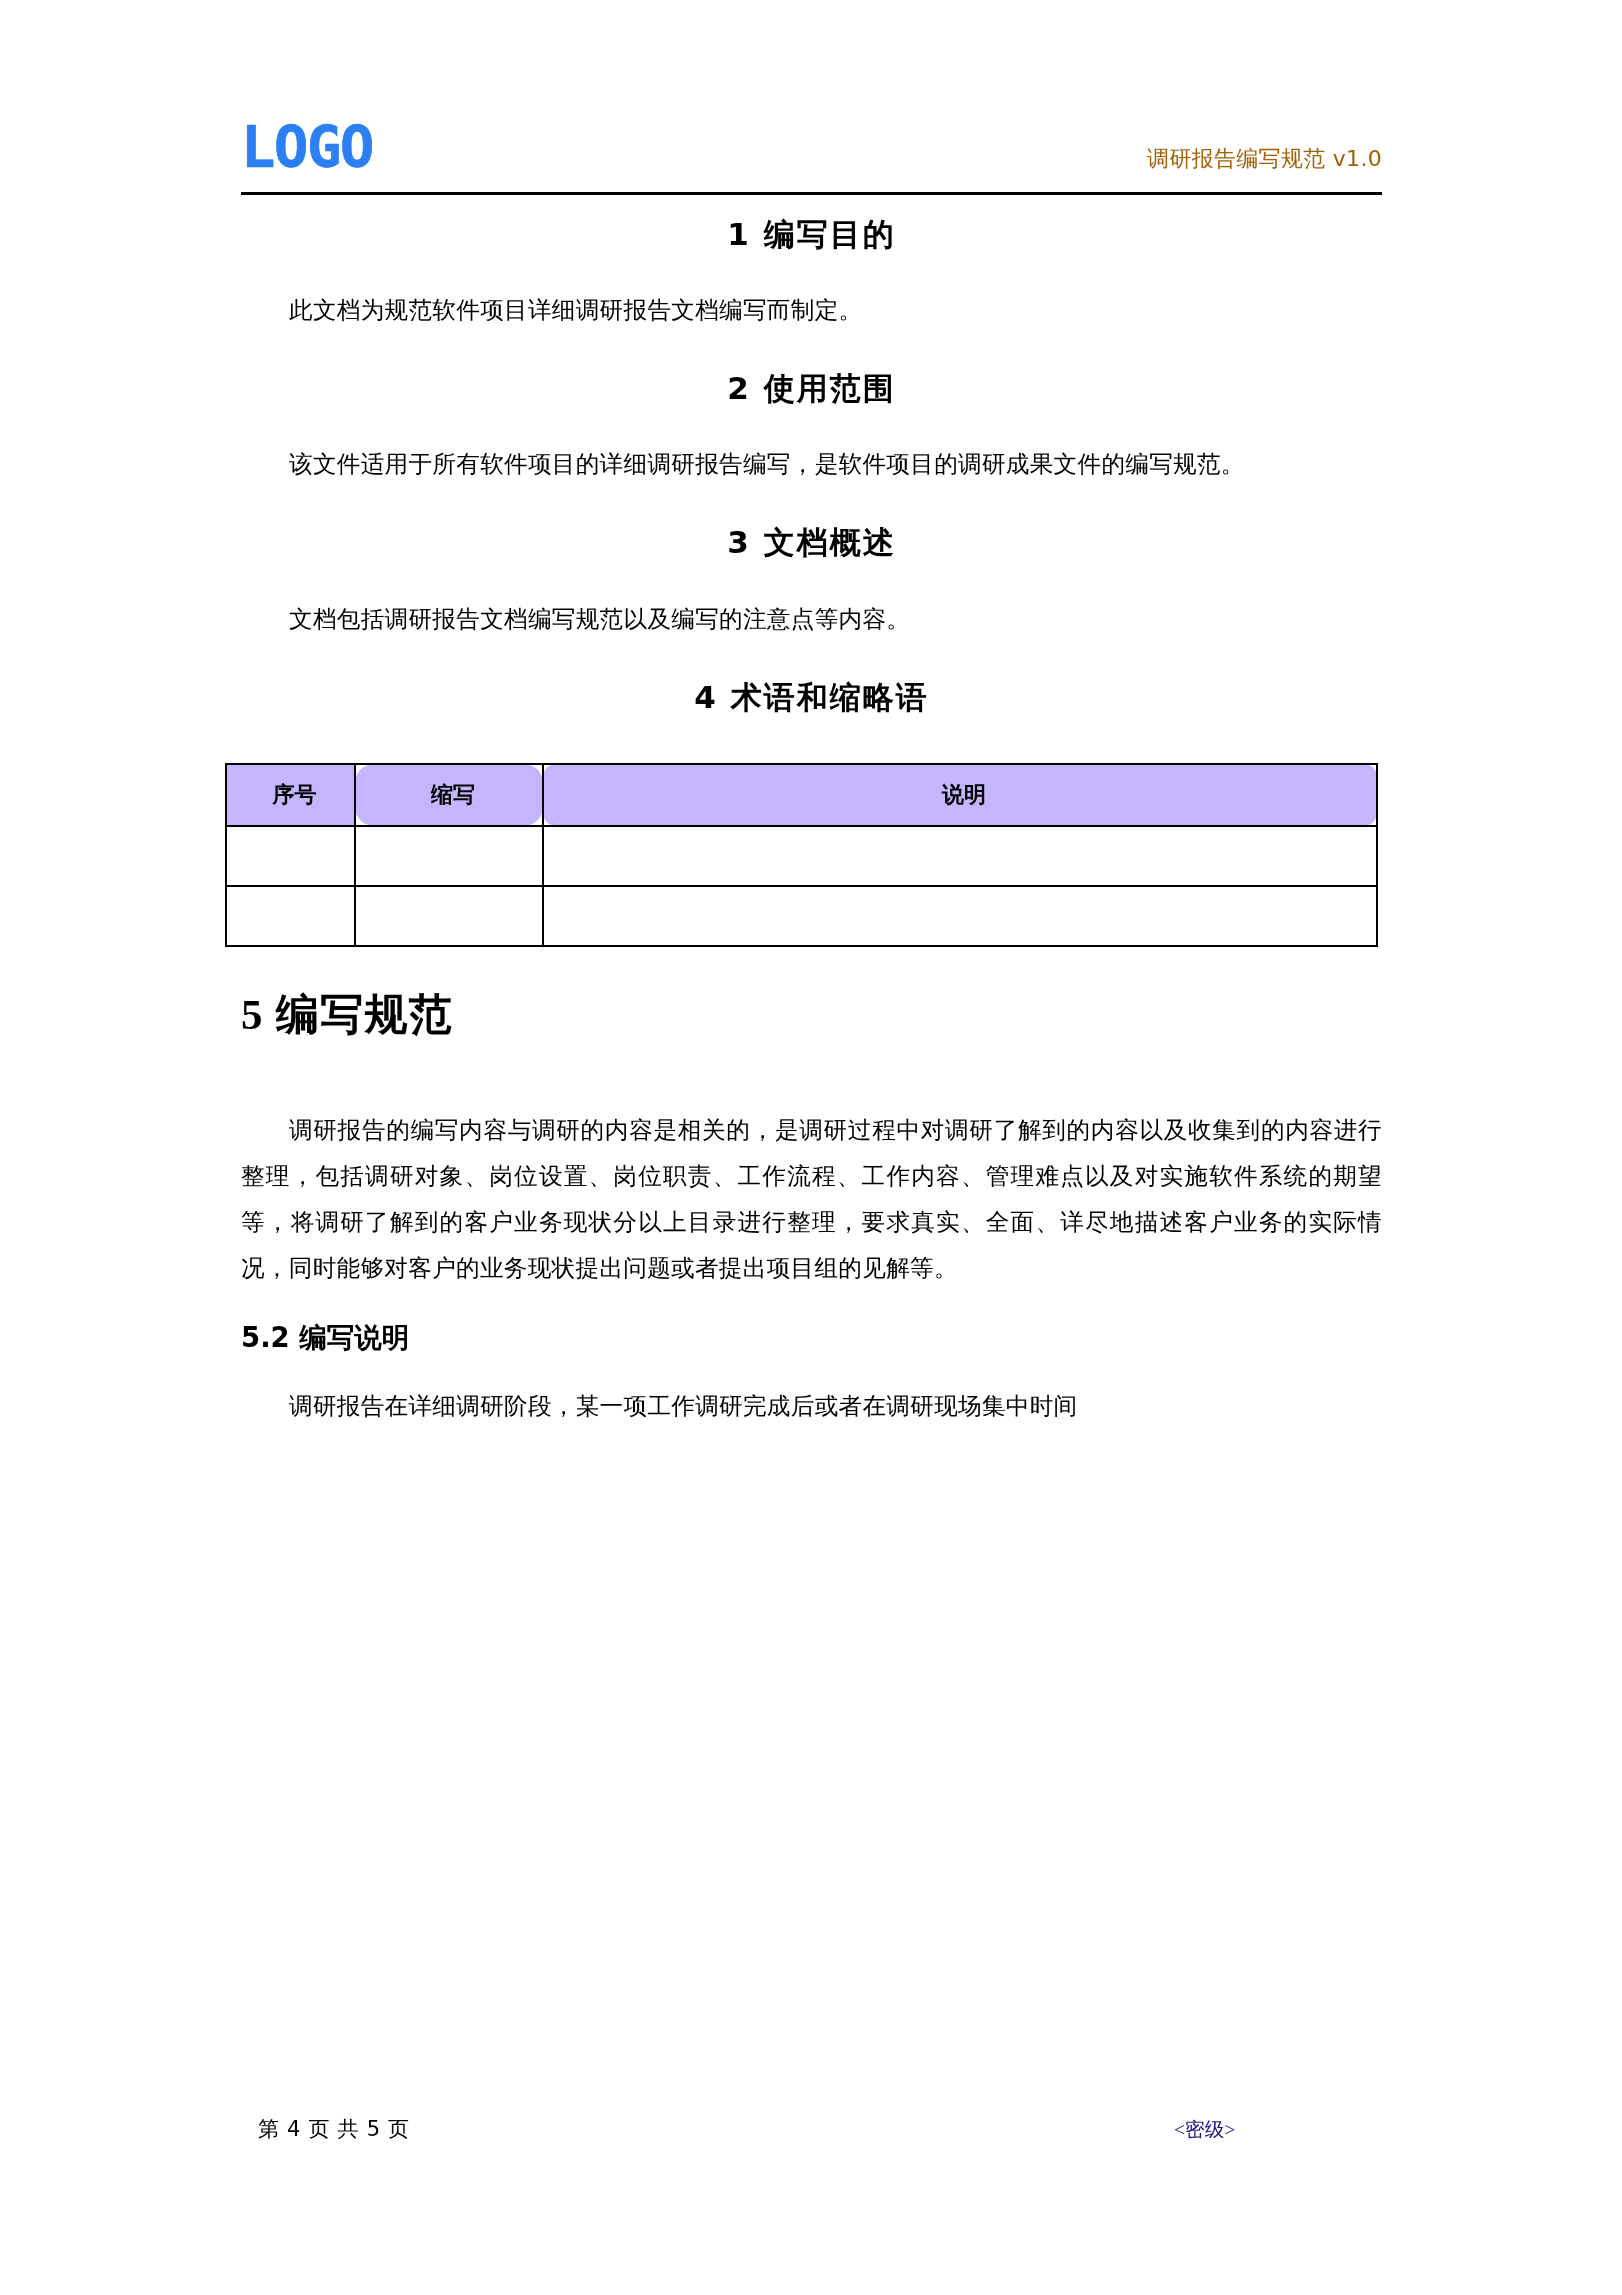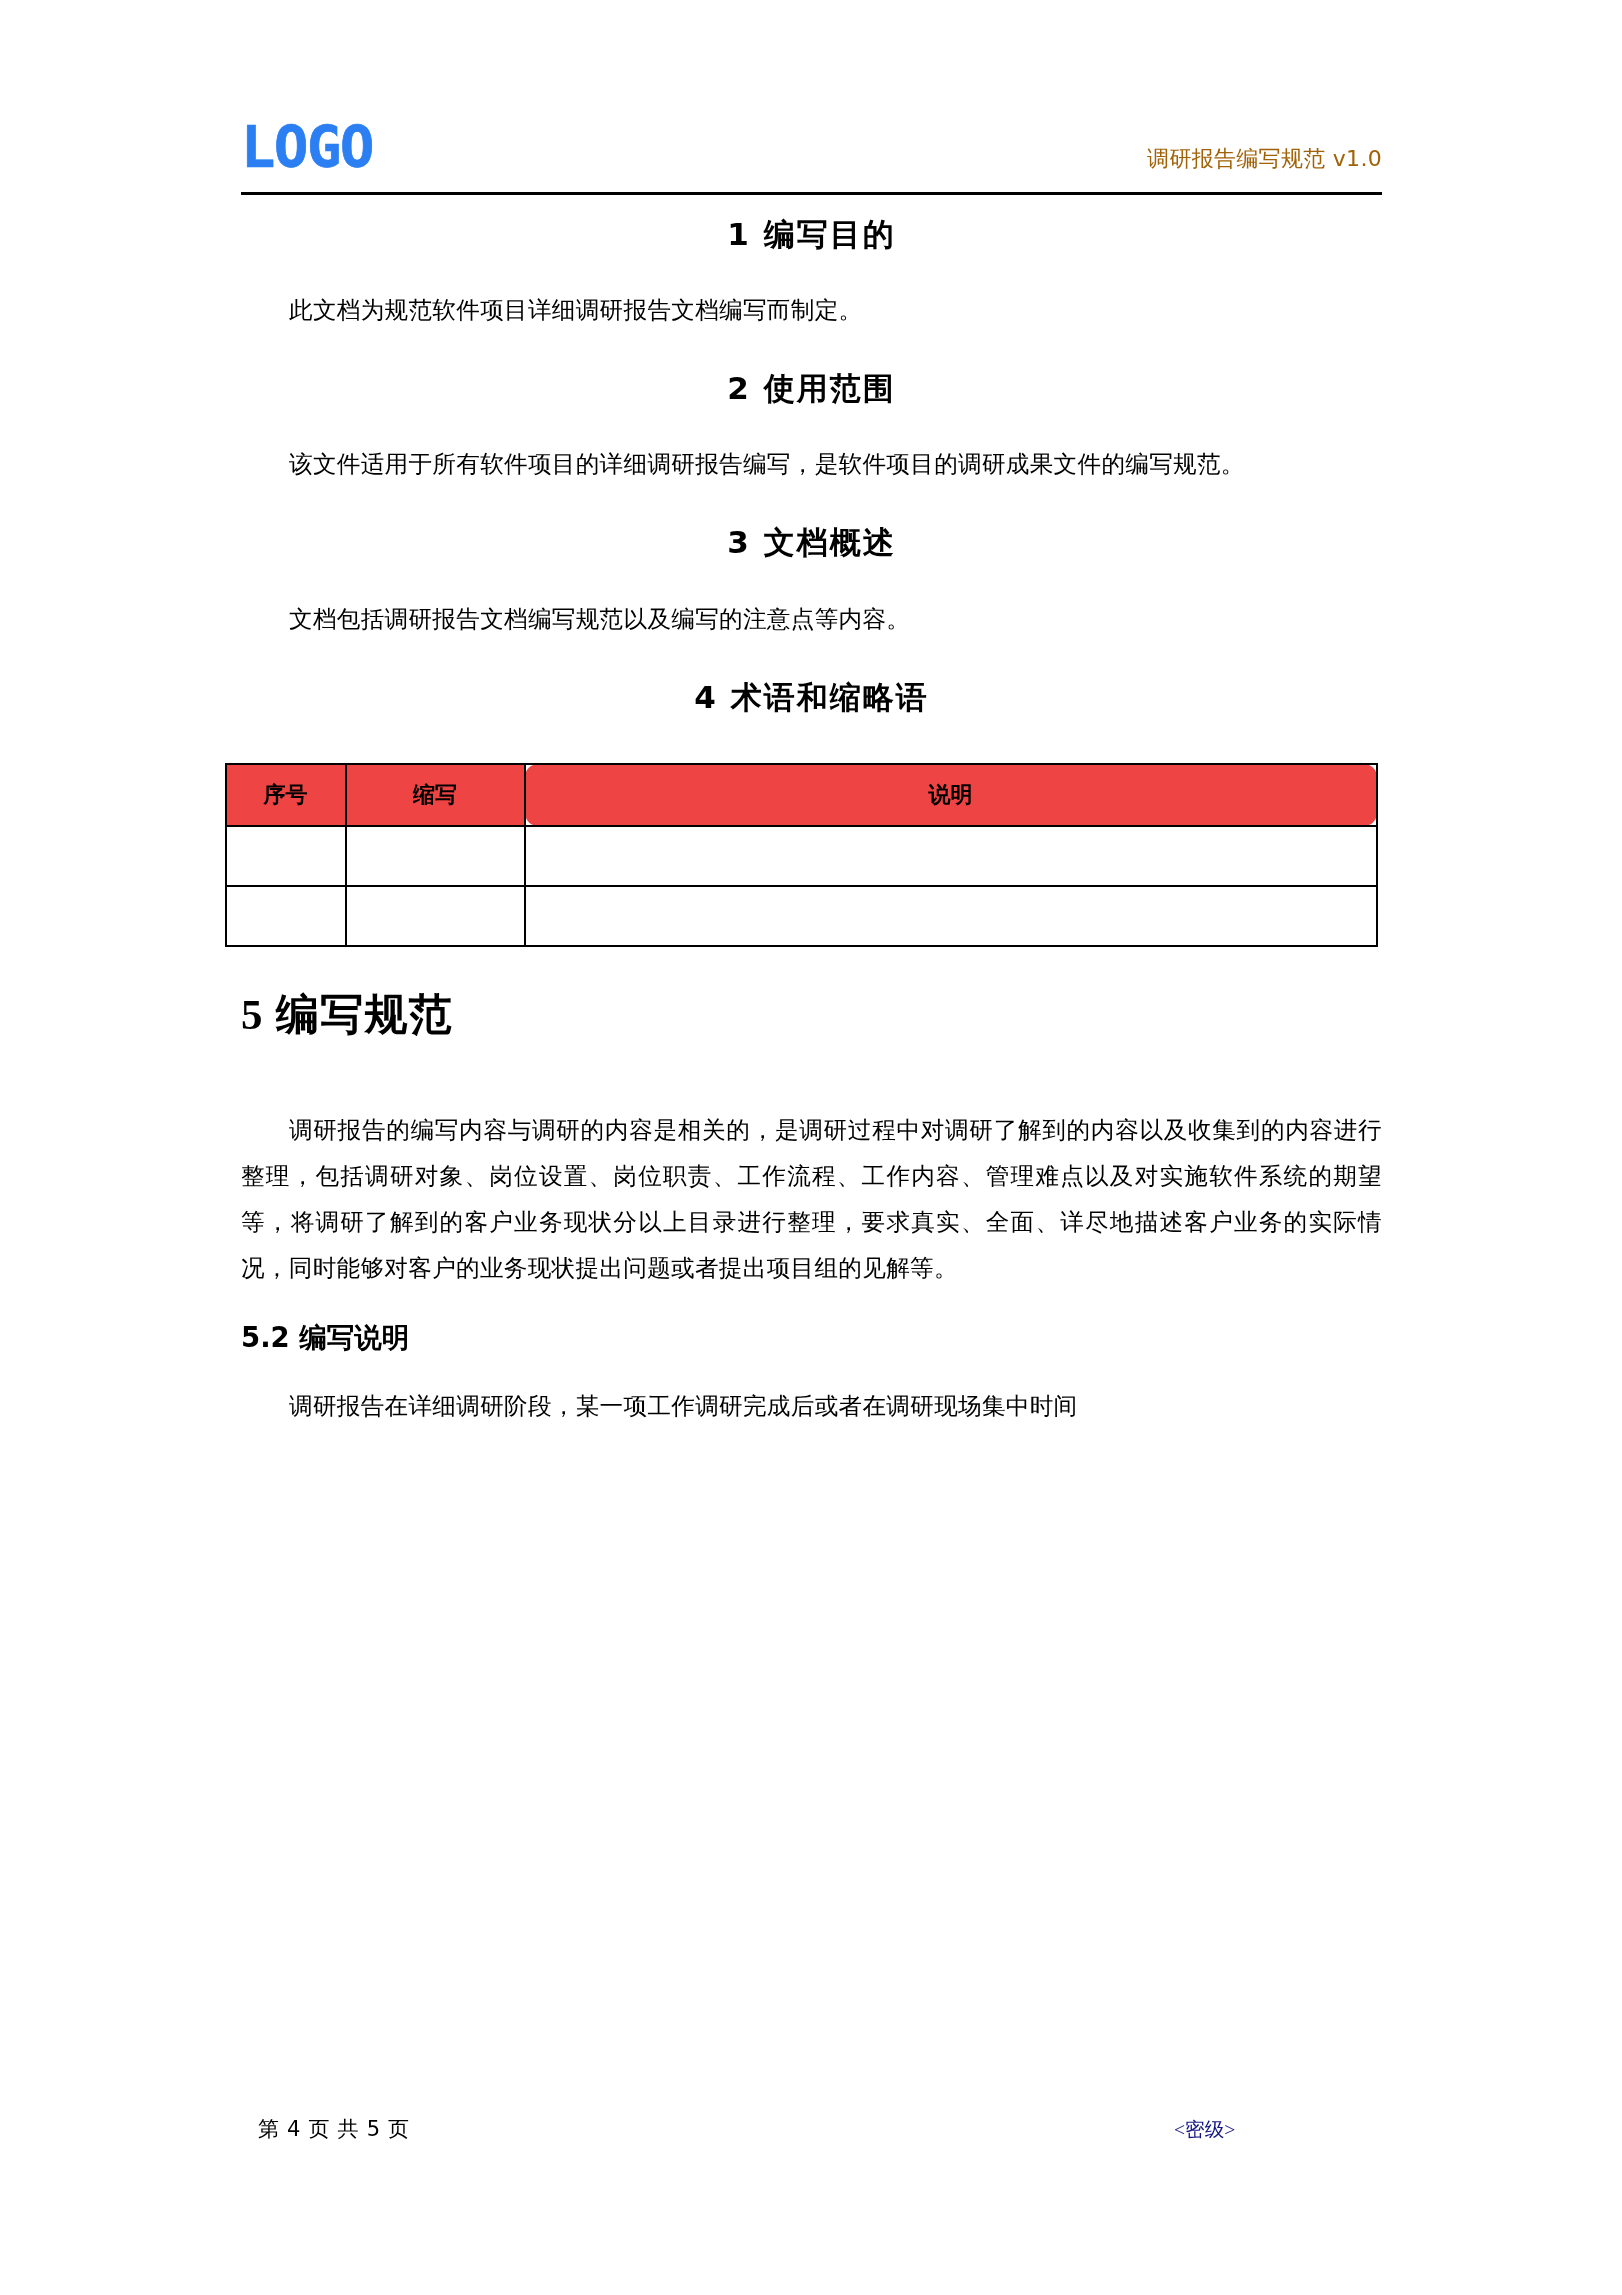--- a/index.html
+++ b/index.html
@@ -122,29 +122,30 @@
   .term-table th,
   .term-table td {
     border: 2px solid #000000;
     font-family: "Liberation Serif", "DejaVu Serif", serif;
     font-size: 22px;
     text-align: center;
     vertical-align: middle;
     padding: 0;
   }
   .term-table thead th {
-    background: #ef4444;
+    background: #c4b5fd;
     height: 60px;
+    padding-left: 9px;
   }
   .term-table tbody td {
     background: #ffffff;
     height: 58px;
   }
   .col-seq  { width: 118px; }
-  .col-abbr { width: 177px; }
+  .col-abbr { width: 177px; border-radius: 19px; }
   .col-desc { width: auto; border-radius: 13px; }
 
   
   .page-footer {
     position: absolute;
     left: 258px;
     top: 2115px;
     width: 1141px;
     height: 46px;
   }

